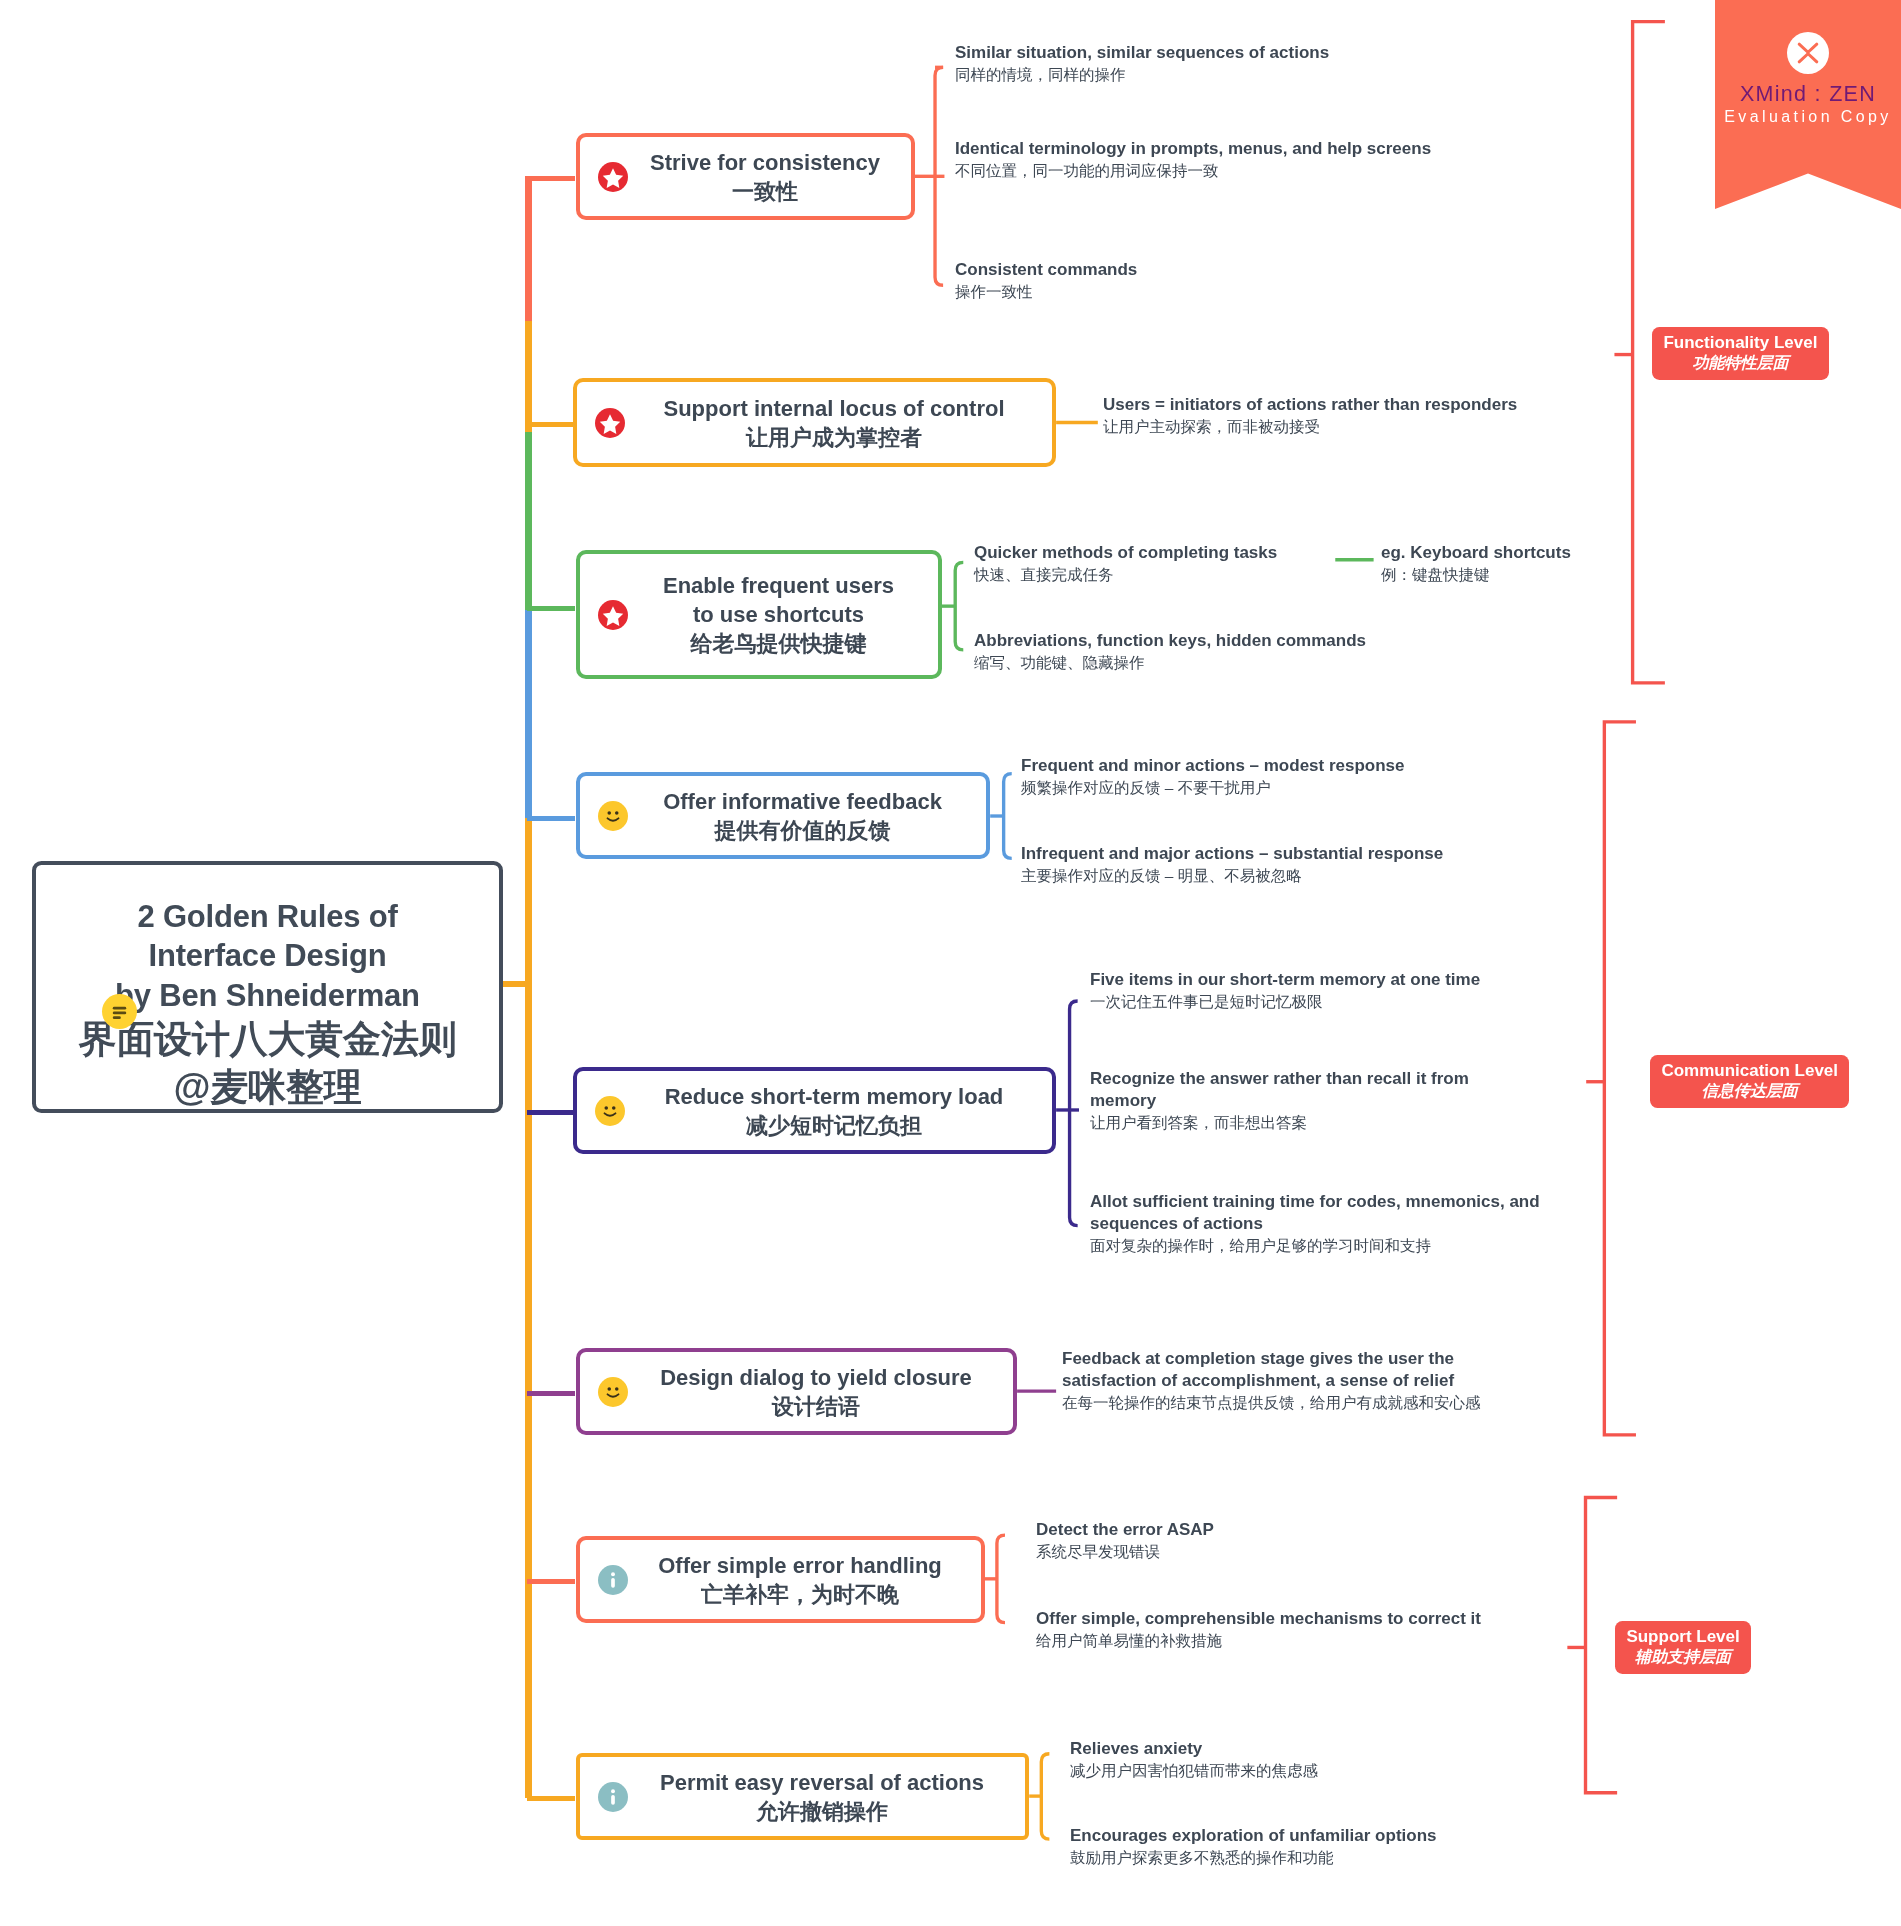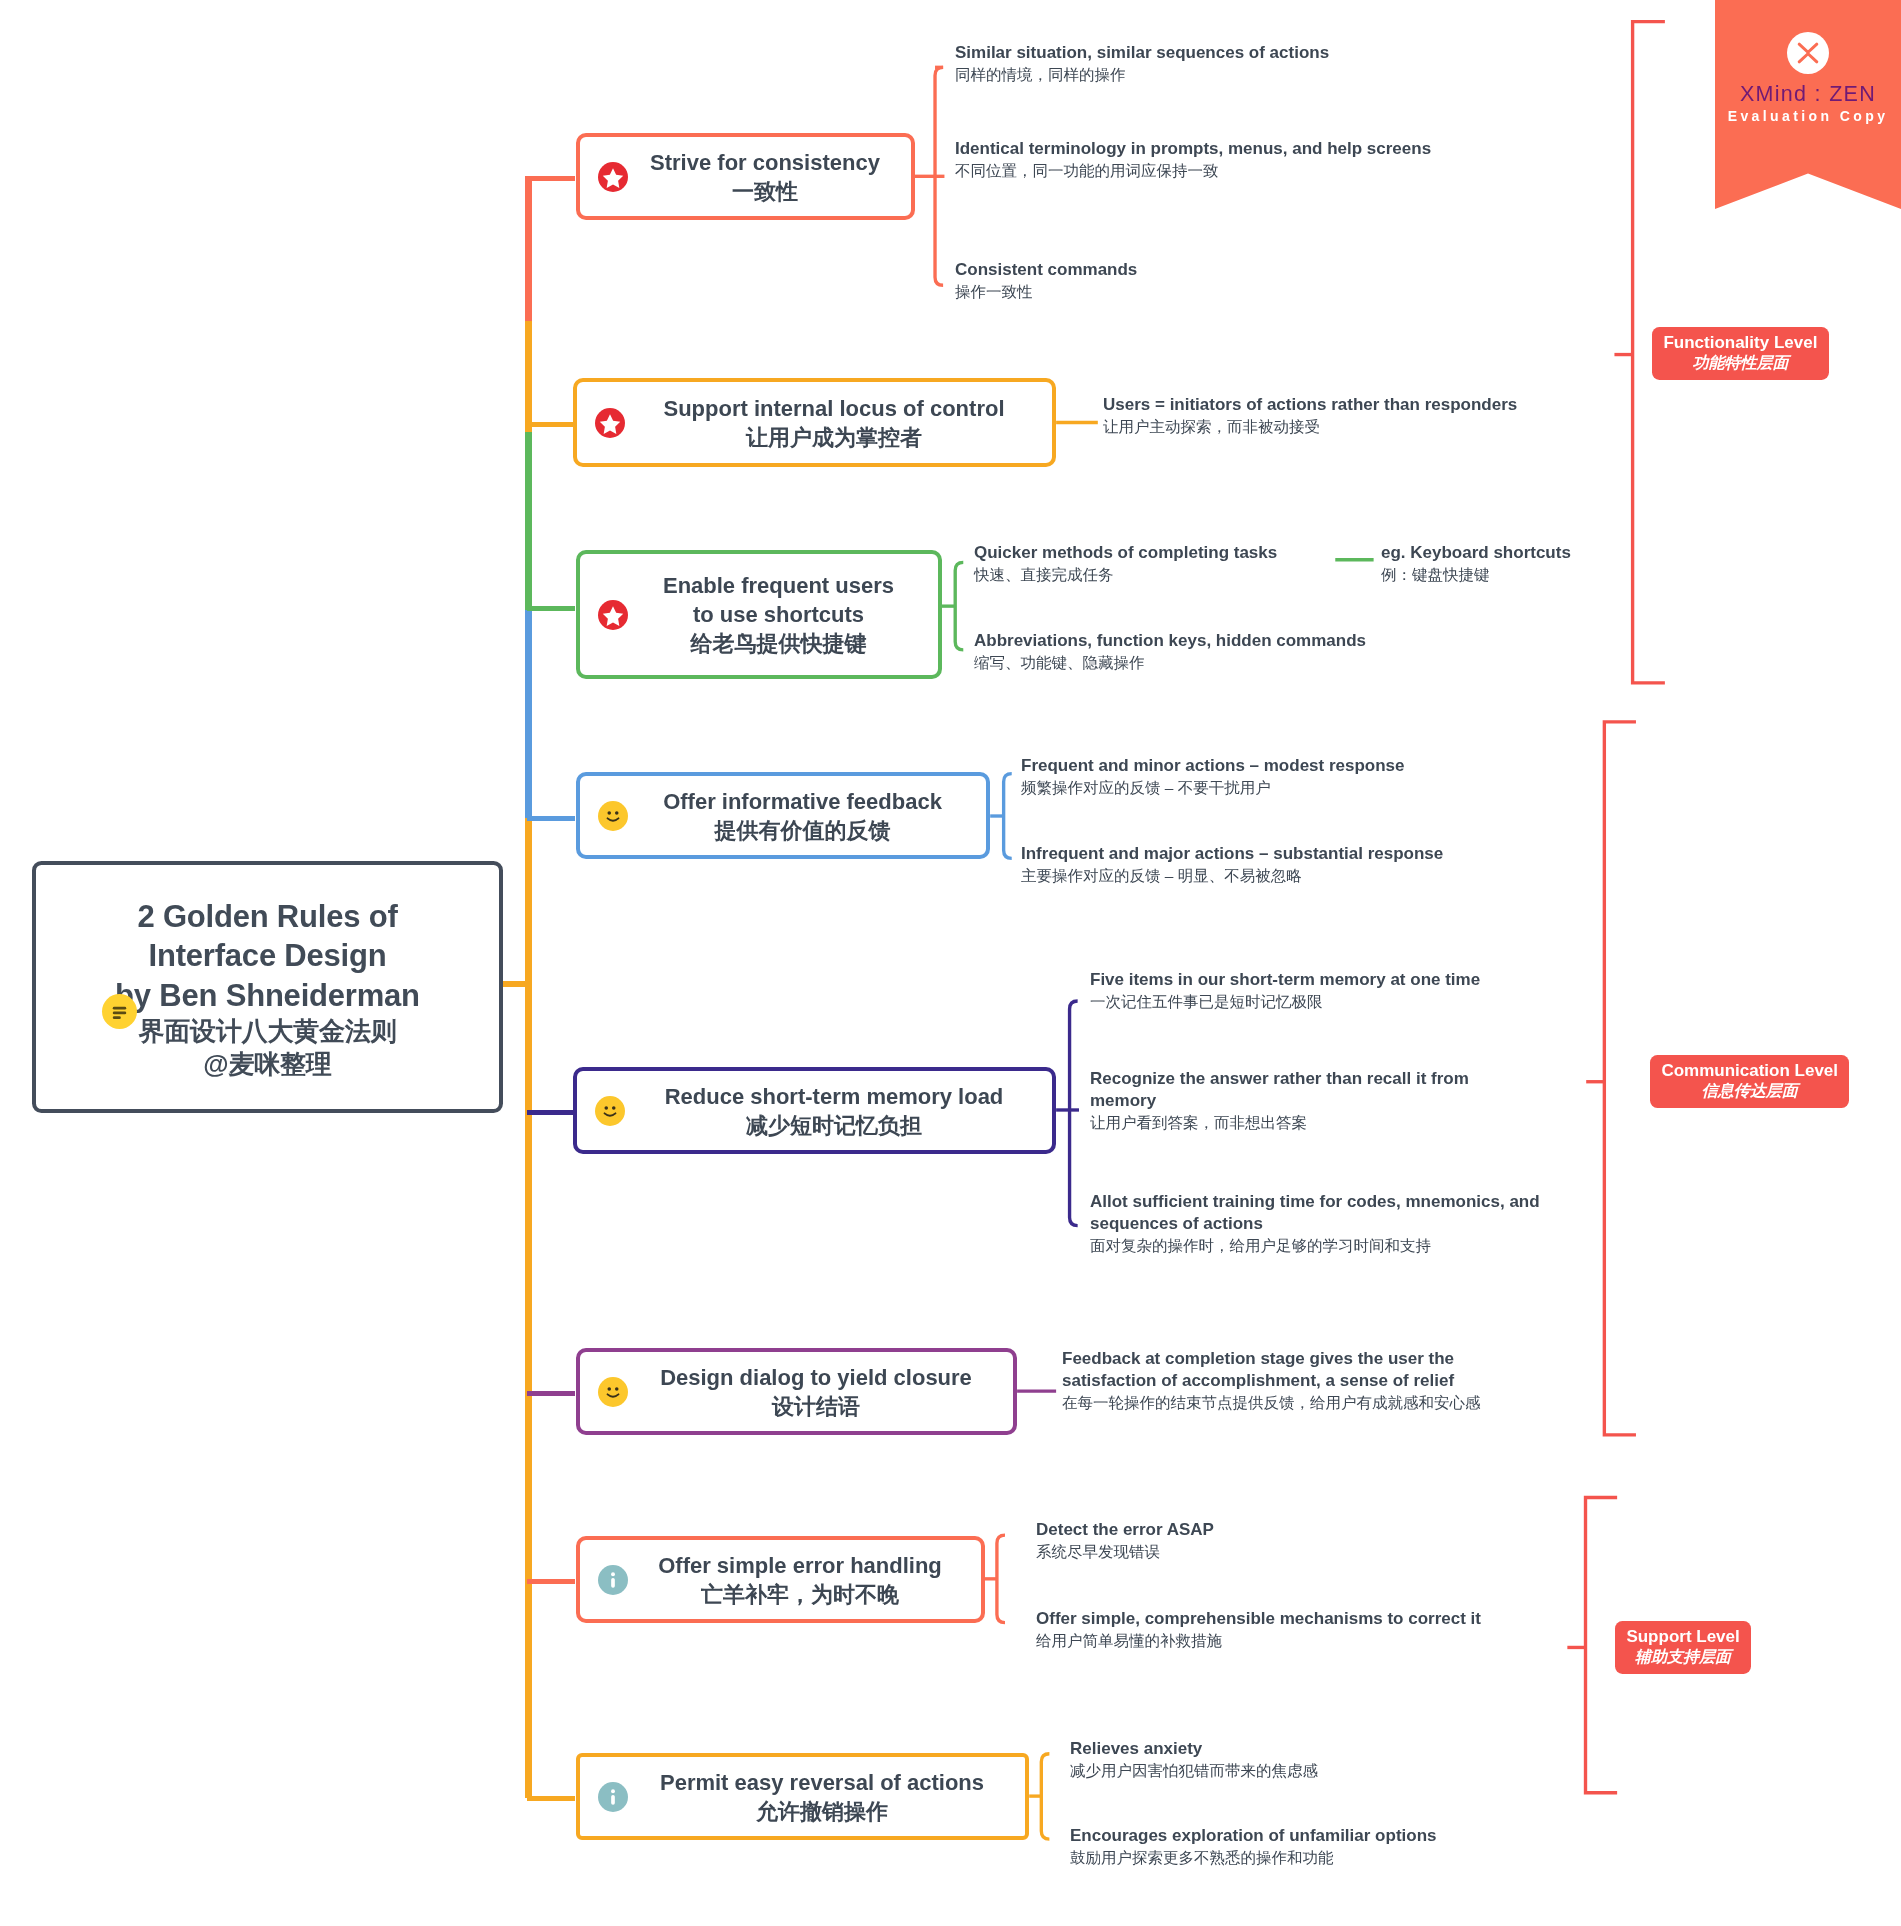--- a/index.html
+++ b/index.html
@@ -38,23 +38,23 @@
     color: #701a75;
     font-size: 21.5px;
     letter-spacing: 1.3px;
     font-weight: 300;
     white-space: nowrap;
   }
   #watermark .wm-sub {
     position: absolute; left: 0; right: 0; top: 108px;
     text-align: center;
     color: #ffffff;
-    font-size: 14px;
+    font-size: 16px;
     letter-spacing: 3.4px;
-    font-weight: 700;
+    font-weight: 400;
     white-space: nowrap;
   }
 
   
   #central {
     position: absolute;
     left: 32px; top: 861px;
     width: 471px; height: 252px;
     border: 4.7px solid #444d5b;
     border-radius: 9.4px;
@@ -64,21 +64,21 @@
   #central .ct {
     position: absolute; left: 0; right: 0; top: 32px;
     text-align: center;
     font-size: 31px;
     font-weight: bold;
     line-height: 1.27;
     color: #414b57;
     letter-spacing: -0.2px;
   }
   #central .ct .en { display: block; }
-  #central .ct .zh { display: block; font-size: 26px; }
+  #central .ct .zh { display: block; font-size: 38px; }
   #central .note-icon {
     position: absolute; left: 66px; top: 129px;
     width: 35px; height: 35px; border-radius: 50%;
     background: #ffd231;
   }
   #central .note-icon svg { display: block; }
 
   
   .trunk-seg { position: absolute; width: 7.4px; }
 

